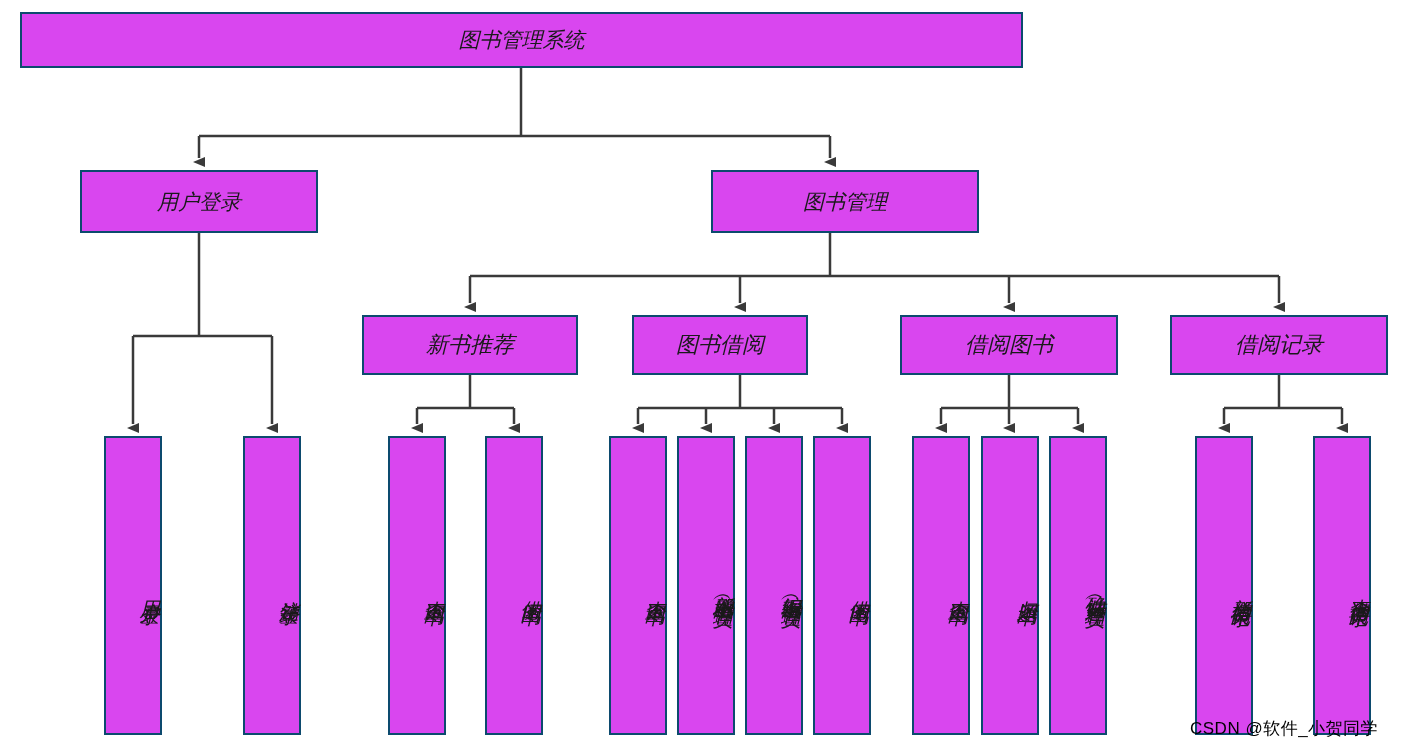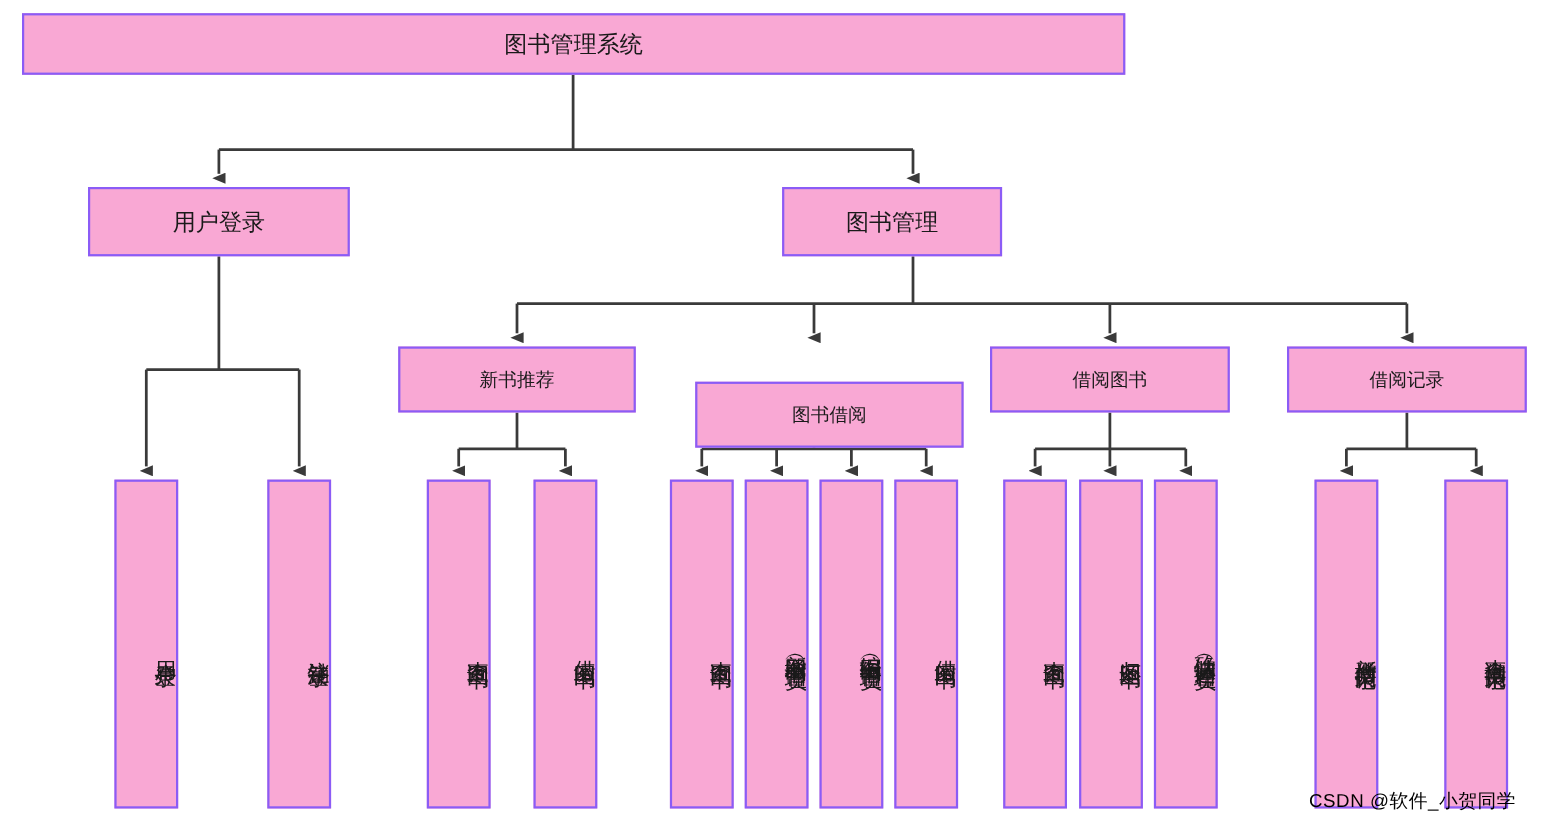--- a/index.html
+++ b/index.html
@@ -21,35 +21,36 @@
     position: absolute;
     left: 0;
     top: 0;
     width: 1405px;
     height: 747px;
     pointer-events: none;
   }
   .node {
     position: absolute;
     box-sizing: border-box;
-    background: #f9a8d4;
-    border: 2px solid #8b5cf6;
+    background: #d946ef;
+    border: 2px solid #0c4a6e;
     display: flex;
     align-items: center;
     justify-content: center;
     color: #1a1a1a;
+    font-style: italic;
   }
   .node.root {
     font-size: 21px;
   }
   .node.level1 {
     font-size: 21px;
   }
   .node.level2 {
-    font-size: 17px;
+    font-size: 22px;
   }
   .node.leaf {
     writing-mode: vertical-rl;
     text-orientation: upright;
     font-size: 20px;
     letter-spacing: 2px;
     padding-top: 6px;
     align-items: flex-start;
     justify-content: center;
     line-height: 1.05;
@@ -121,28 +122,28 @@
     </g>
   </svg>
 
   <div class="node root" style="left:20px; top:12px; width:1003px; height:56px;">
     <span class="lbl">图书管理系统</span>
   </div>
 
   <div class="node level1" style="left:80px; top:170px; width:238px; height:63px;">
     <span class="lbl">用户登录</span>
   </div>
-  <div class="node level1" style="left:711px; top:170px; width:200px; height:63px;">
+  <div class="node level1" style="left:711px; top:170px; width:268px; height:63px;">
     <span class="lbl">图书管理</span>
   </div>
 
   <div class="node level2" style="left:362px; top:315px; width:216px; height:60px;">
     <span class="lbl">新书推荐</span>
   </div>
-  <div class="node level2" style="left:632px; top:315px; width:244px; height:60px;margin-top:32px;">
+  <div class="node level2" style="left:632px; top:315px; width:176px; height:60px;">
     <span class="lbl">图书借阅</span>
   </div>
   <div class="node level2" style="left:900px; top:315px; width:218px; height:60px;">
     <span class="lbl">借阅图书</span>
   </div>
   <div class="node level2" style="left:1170px; top:315px; width:218px; height:60px;align-items:center;">
     <span class="lbl">借阅记录</span>
   </div>
 
   <div class="node leaf" style="left:104px; top:436px; width:58px; height:299px;">

